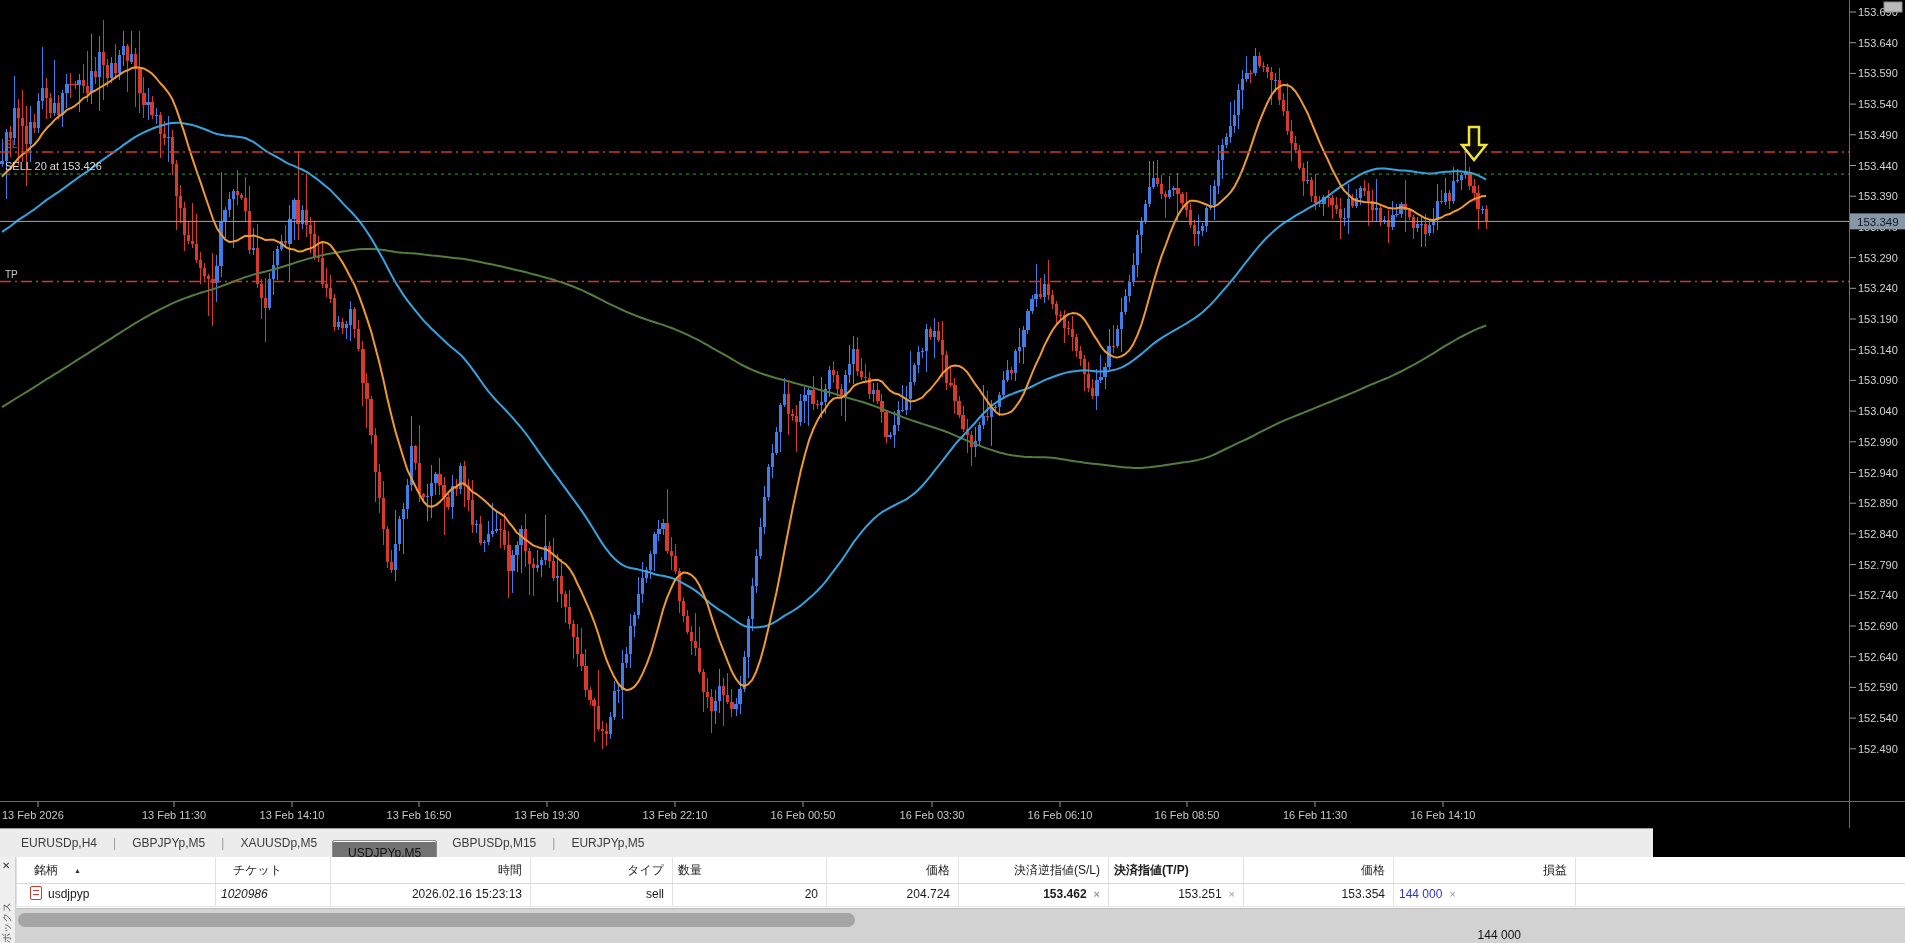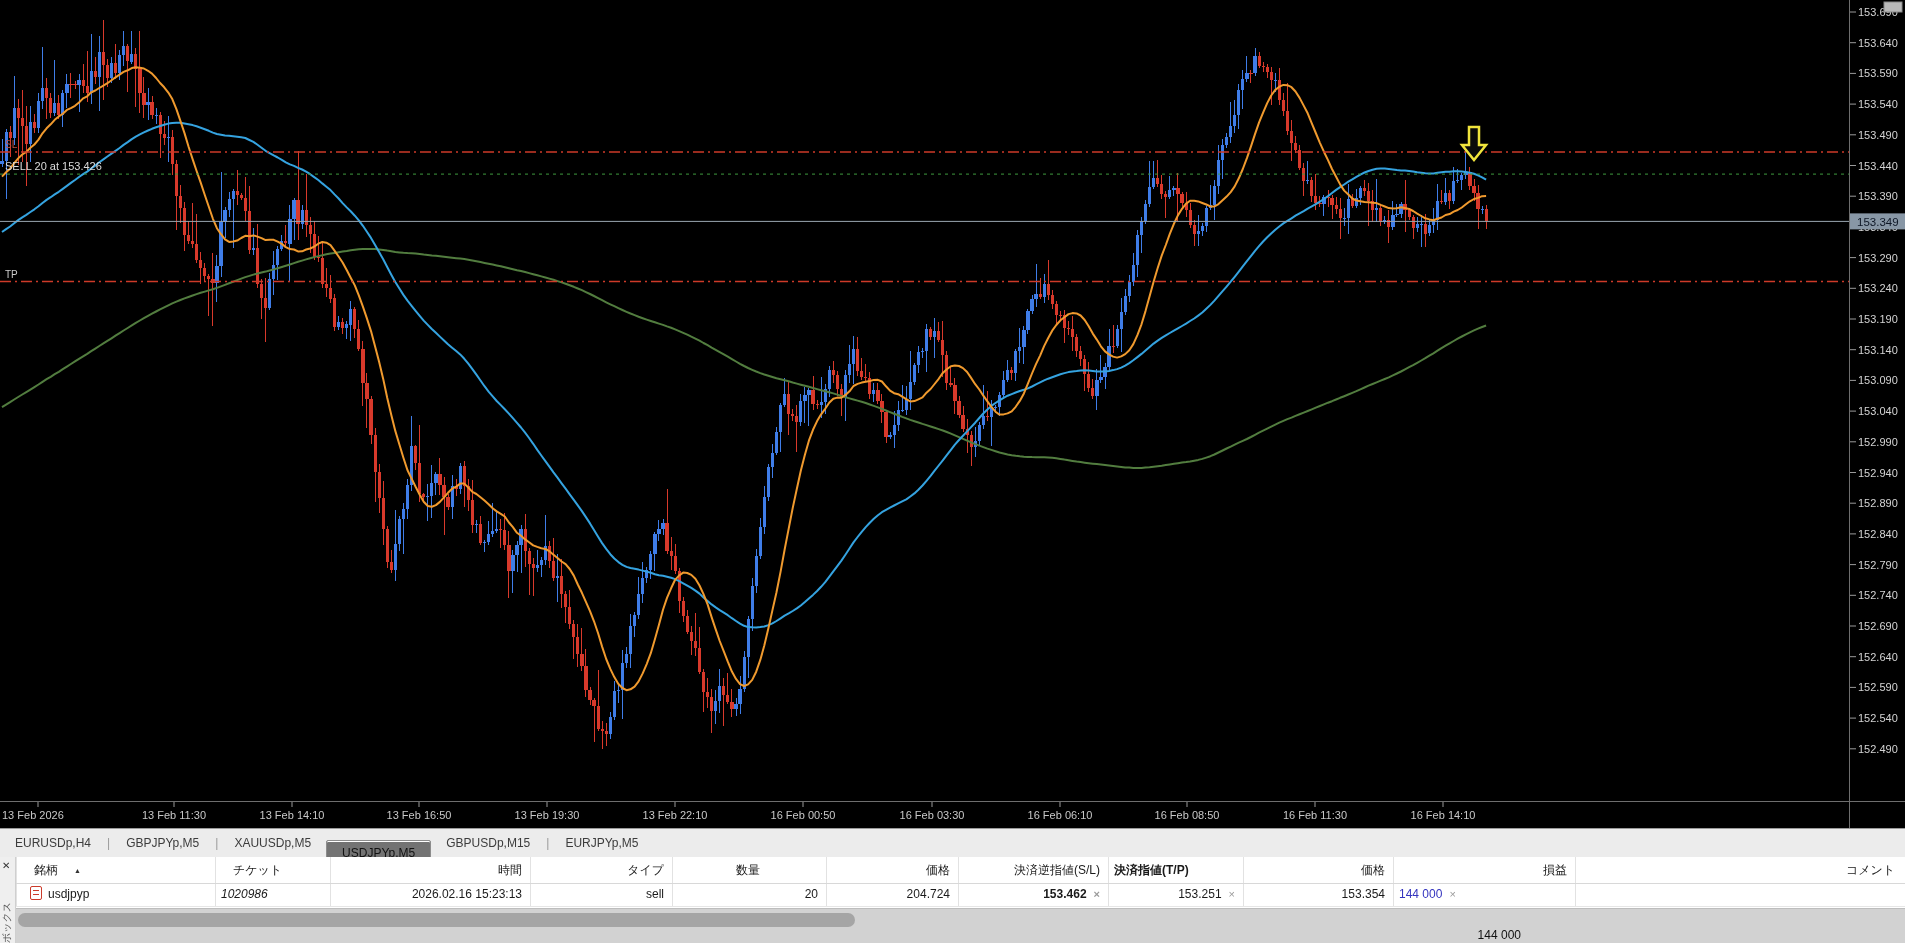--- a/index.html
+++ b/index.html
@@ -1,22 +1,22 @@
 <!DOCTYPE html>
 <html><head>
 <meta charset="utf-8">
 <style>
   html,body{margin:0;padding:0;background:#000;}
   #app{position:relative;width:1905px;height:943px;overflow:hidden;
        font-family:"Liberation Sans","DejaVu Sans",sans-serif;-webkit-font-smoothing:none;}
   #chart-svg{position:absolute;top:0;left:0;display:block;}
   
-  #tabbar{position:absolute;top:828px;left:0;width:1905px;height:29px;background:#ececec;
+  #tabbar{position:absolute;top:828px;left:0;width:1653px;height:29px;background:#ececec;
           border-top:1px solid #9a9a9a;display:flex;align-items:center;font-size:12px;color:#3c3c3c;
-          box-sizing:border-box;padding-left:0;}
+          box-sizing:border-box;padding-left:6px;}
   .tab{height:28px;display:flex;align-items:center;padding:0 15px;cursor:default;white-space:nowrap;}
   .tab.active{background:#737373;border:1px solid #8c8c8c;border-radius:2px;height:24px;color:#111;
               box-shadow:0 1px 0 #fff inset;margin-top:20px;}
   .tabsep{color:#9a9a9a;padding:0 1px;}
   
   #table{position:absolute;top:857px;left:0;width:1905px;height:51px;background:#ffffff;font-size:12px;color:#1a1a1a;}
   .hcell{position:absolute;top:0;height:26px;line-height:26px;white-space:nowrap;overflow:hidden;}
   .rcell{position:absolute;top:27px;height:22px;line-height:21px;white-space:nowrap;overflow:hidden;}
   .colsep{position:absolute;top:0;width:1px;height:50px;background:#e2e2e2;}
   #header-underline{position:absolute;top:26px;left:16px;right:0;height:1px;background:#d8d8d8;}
@@ -903,39 +903,38 @@
       <div class="colsep" style="left: 215px;"></div>
       <div class="hcell" style="left: 221px; width: 101px; text-align: left; padding-left: 12px;">チケット</div>
       <div class="rcell" style="left: 221px; width: 101px; text-align: left; font-style: italic;"><span>1020986</span></div>
       <div class="colsep" style="left: 330px;"></div>
       <div class="hcell" style="left: 336px; width: 186px; text-align: right;">時間</div>
       <div class="rcell" style="left: 336px; width: 186px; text-align: right;"><span>2026.02.16 15:23:13</span></div>
       <div class="colsep" style="left: 530px;"></div>
       <div class="hcell" style="left: 536px; width: 128px; text-align: right;">タイプ</div>
       <div class="rcell" style="left: 536px; width: 128px; text-align: right;"><span>sell</span></div>
       <div class="colsep" style="left: 672px;"></div>
-      <div class="hcell" style="left: 678px; width: 140px; text-align: center;">数量</div>
+      <div class="hcell" style="left: 678px; width: 140px; text-align: left;">数量</div>
       <div class="rcell" style="left: 678px; width: 140px; text-align: right;"><span>20</span></div>
       <div class="colsep" style="left: 826px;"></div>
       <div class="hcell" style="left: 832px; width: 118px; text-align: right;">価格</div>
       <div class="rcell" style="left: 832px; width: 118px; text-align: right;"><span>204.724</span></div>
       <div class="colsep" style="left: 958px;"></div>
       <div class="hcell" style="left: 964px; width: 136px; text-align: right;">決済逆指値(S/L)</div>
       <div class="rcell" style="left: 964px; width: 136px; text-align: right; font-weight: bold;"><span>153.462</span><span class="xmark">×</span></div>
       <div class="colsep" style="left: 1108px;"></div>
       <div class="hcell" style="left: 1114px; width: 121px; text-align: left; font-weight: bold;">決済指値(T/P)</div>
       <div class="rcell" style="left: 1114px; width: 121px; text-align: right;"><span>153.251</span><span class="xmark">×</span></div>
       <div class="colsep" style="left: 1243px;"></div>
       <div class="hcell" style="left: 1249px; width: 136px; text-align: right;">価格</div>
       <div class="rcell" style="left: 1249px; width: 136px; text-align: right;"><span>153.354</span></div>
       <div class="colsep" style="left: 1393px;"></div>
       <div class="hcell" style="left: 1399px; width: 168px; text-align: right;">損益</div>
       <div class="rcell" style="left: 1399px; width: 168px; text-align: left;"><span style="color: rgb(52, 52, 191);">144 000</span><span class="xmark">×</span></div>
       <div class="colsep" style="left: 1575px;"></div>
-      <div class="hcell" style="left: 1581px; width: 314px; text-align: right;">コメント</div>
       <div class="rcell" style="left: 1581px; width: 314px; text-align: right;"><span></span></div>
       <div id="header-underline"></div>
       <div id="table-bottomline"></div>
     </div>
 
   <div id="bottomstrip">
     <div id="hscroll-thumb"></div>
     <div id="status-total">144 000</div>
   </div>
 

